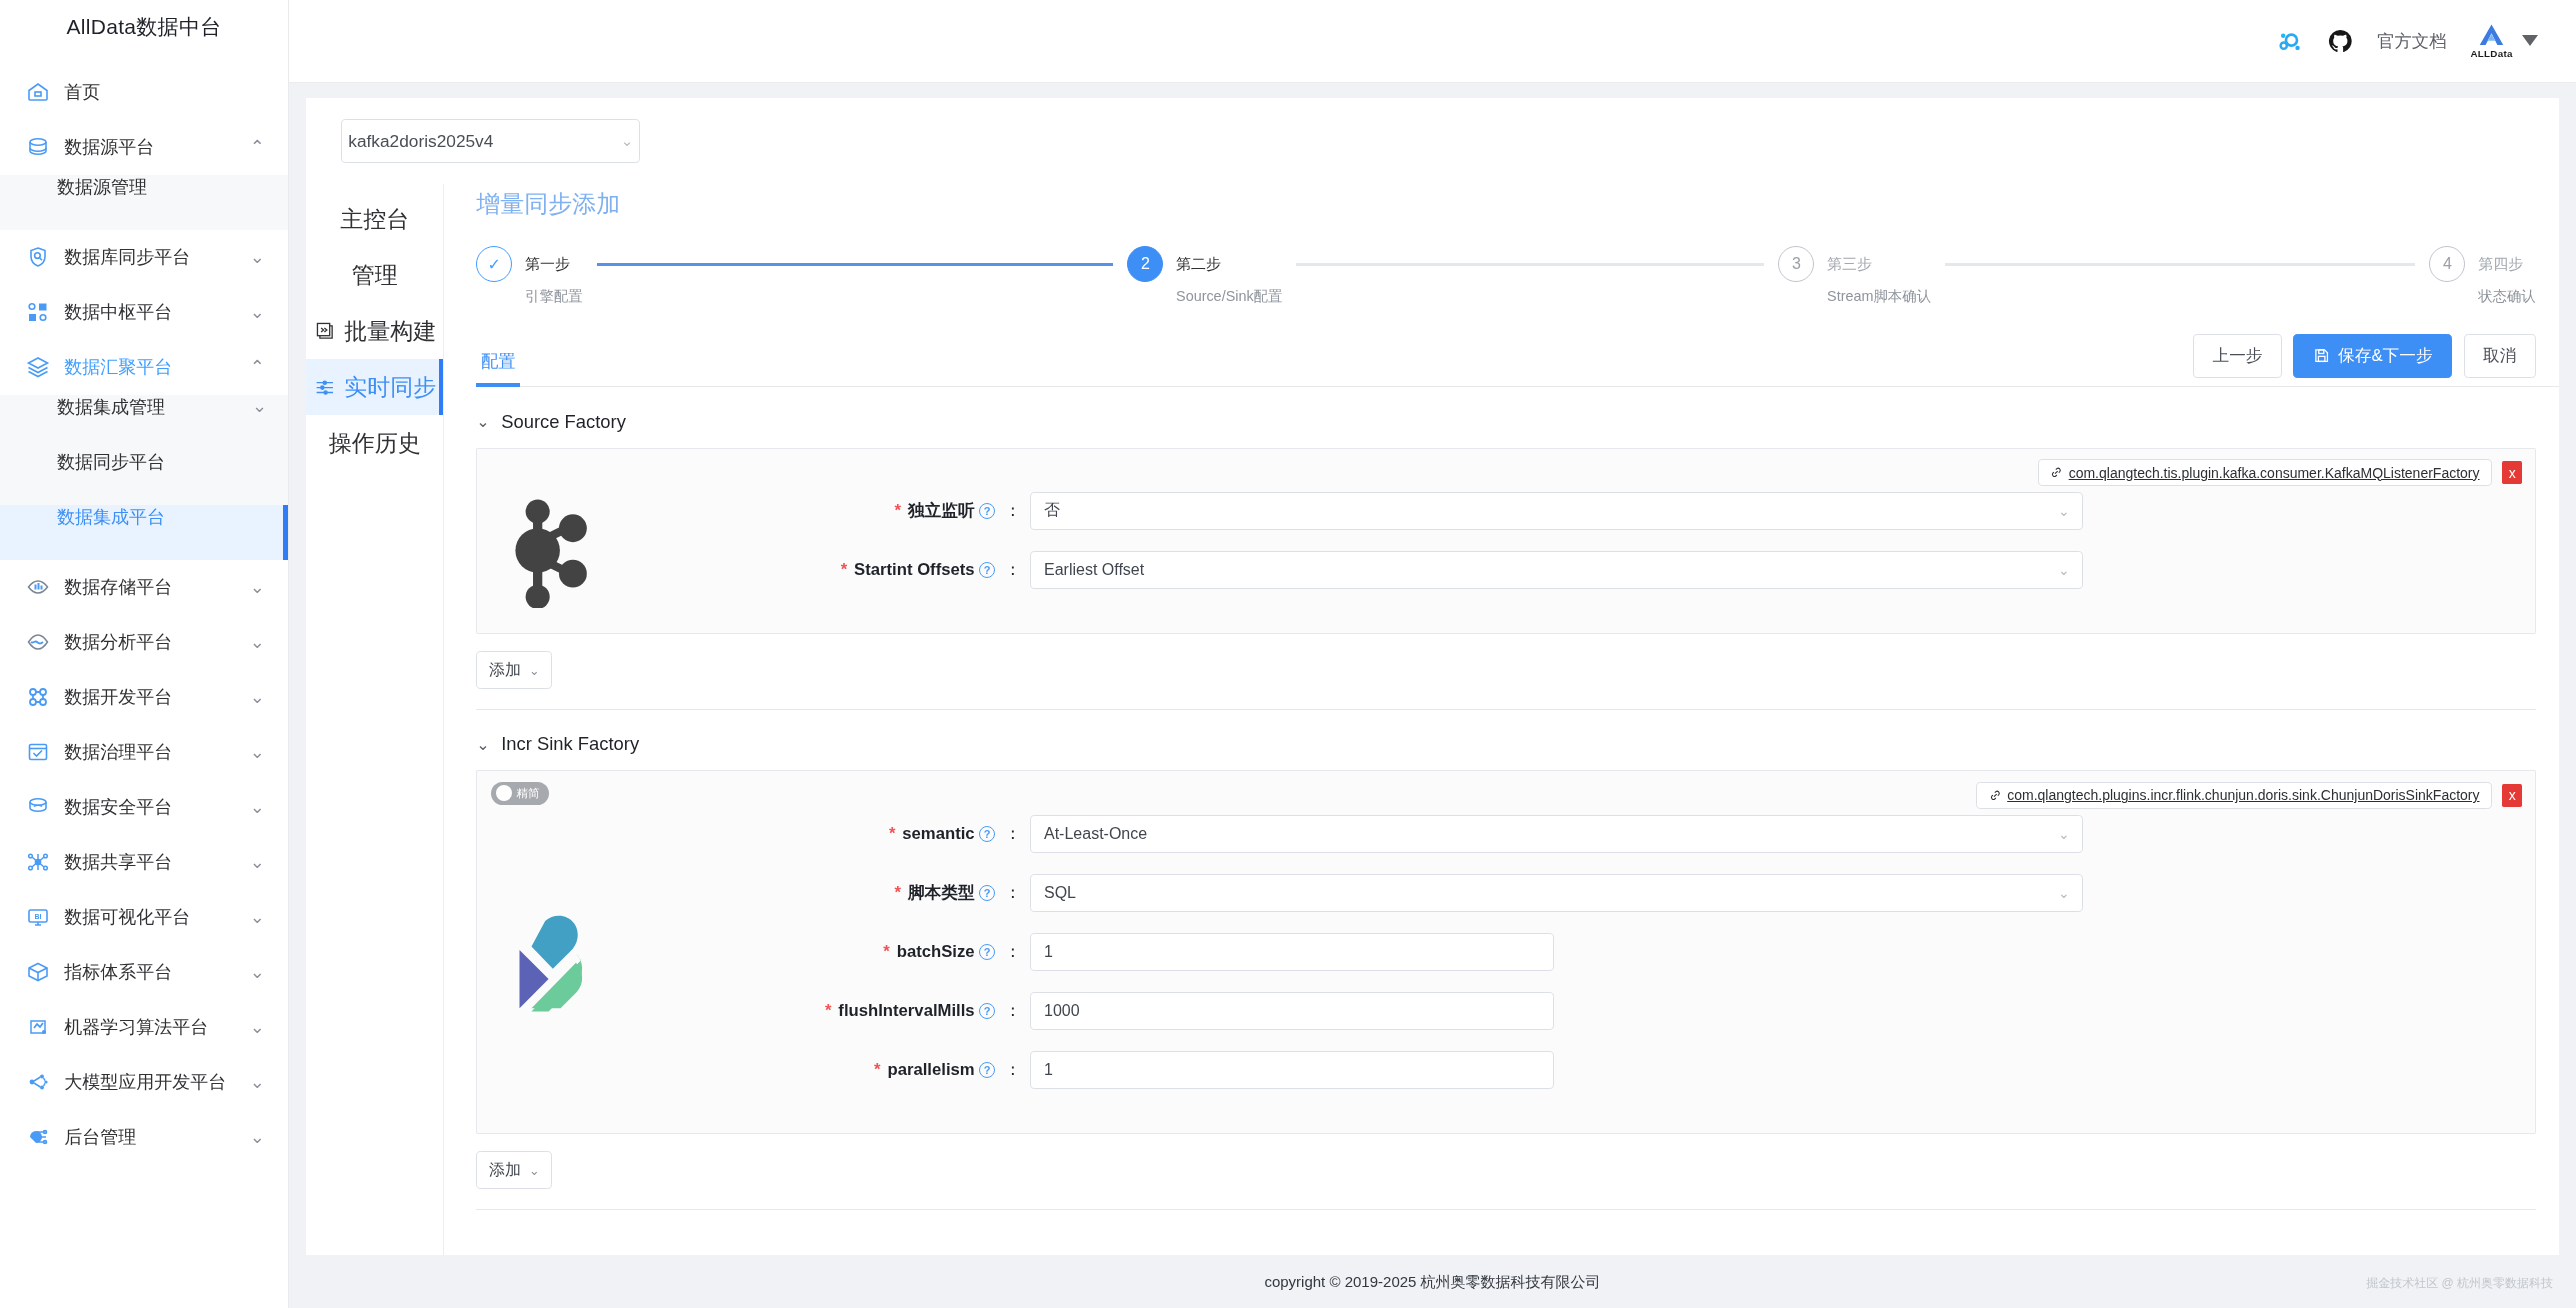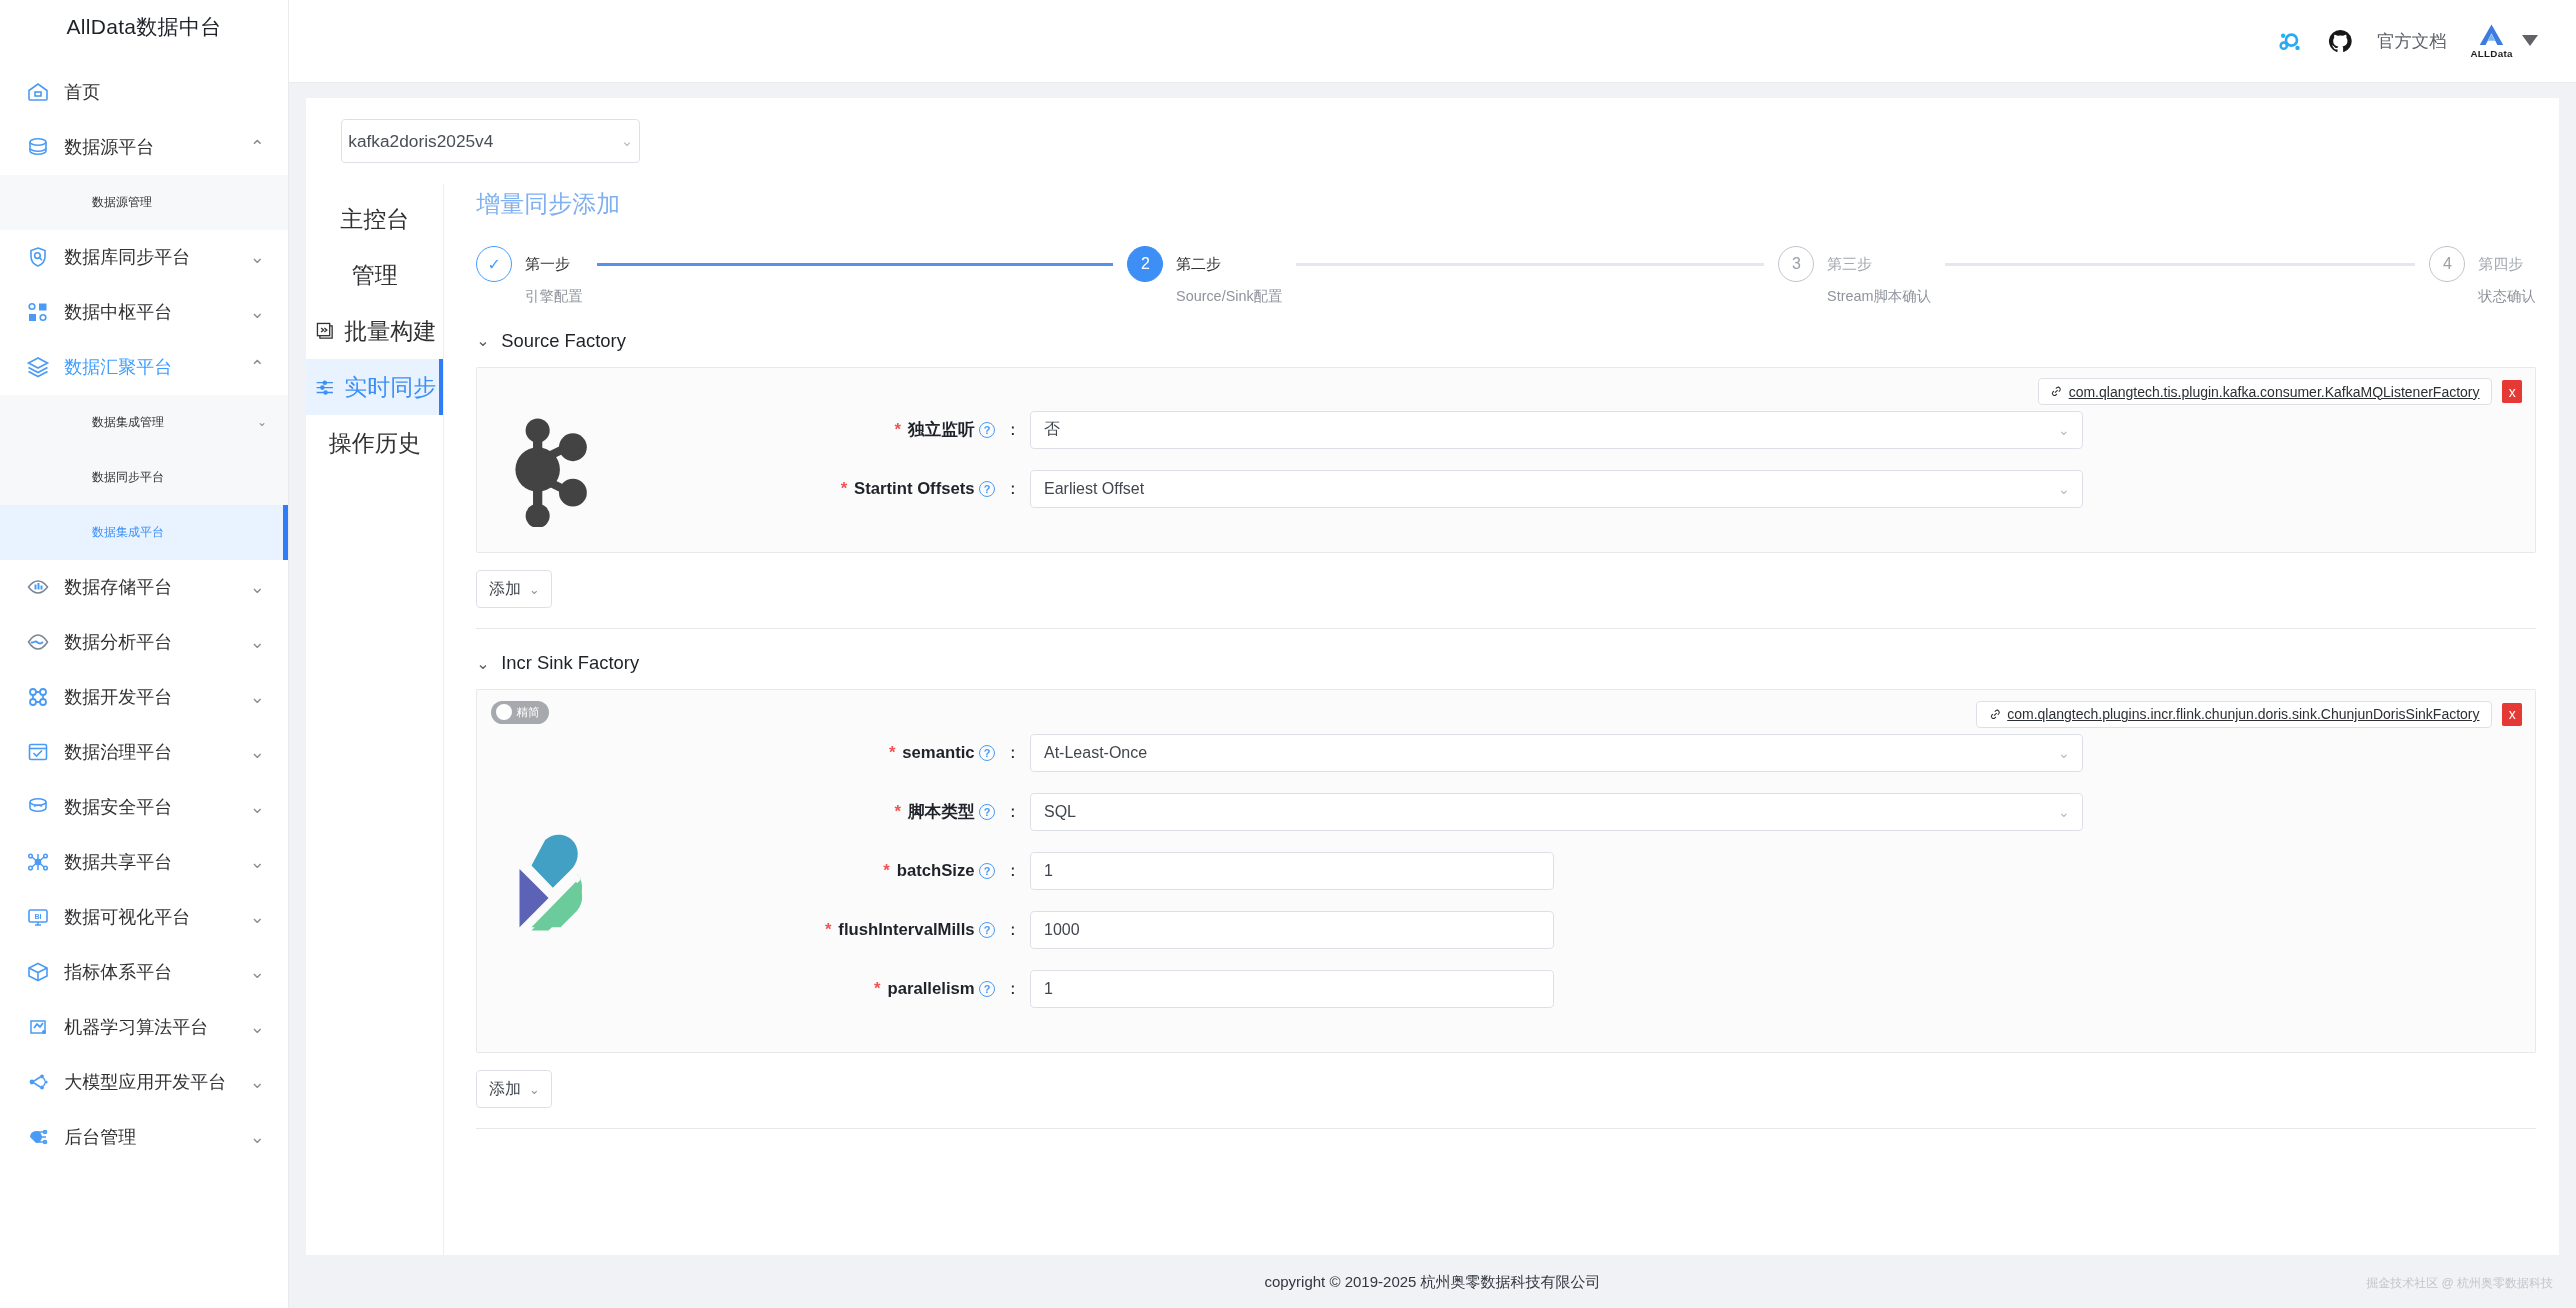--- a/index.html
+++ b/index.html
@@ -32,23 +32,23 @@
     display: flex; align-items: center; justify-content: center;
   }
   .nav-item .lbl { flex: 1; white-space: nowrap; }
   .nav-item.active > .lbl { color: #409eff; }
   .nav-item .chev {
     width: 19.6px; height: 19.6px; flex: 0 0 19.6px; color: #8a9099;
     display: flex; align-items: center; justify-content: center;
   }
   .sub-group { background: #fafafa; }
   .sub-item {
-    height: 55px; display: flex; align-items: center;
-    padding-left: 92px; padding-right: 21px;
-    font-size: 12px; color: #303133; cursor: pointer; position: relative;
+    height: 55px; display: flex; 
+    padding-left: 57px; padding-right: 21px;
+    font-size: 18px; color: #303133; cursor: pointer; position: relative;
   }
   .sub-item.hl { background: #f7f8fa; }
   .sub-item.selected { background: #e8f3ff; color: #3d8ff5; }
   .sub-item.selected::after {
     content: ""; position: absolute; right: 0; top: 0; bottom: 0;
     width: 4.6px; background: #2f7cf6;
   }
   .sub-item .chev { margin-left: auto; color: #8a9099; }
 
   
@@ -534,20 +534,41 @@
               </div>
               <div class="step">
                 <div class="step-circle">4</div>
                 <div class="step-texts">
                   <div class="step-title muted">第四步</div>
                   <div class="step-desc">状态确认</div>
                 </div>
               </div>
             </div>
 
+            <div class="tabs-row">
+              <div class="tab active">配置</div>
+              <div class="actions">
+                <div class="btn">
+                  <span>上一步</span>
+                </div>
+                <div class="btn primary">
+                  <span>
+                    <svg width="17.3" height="17.3" viewBox="0 0 24 24" fill="none" stroke="#ffffff" stroke-width="1.8">
+                        <path d="M4 4h12l4 4v12H4z"></path>
+                        <rect x="8" y="4" width="7" height="5"></rect>
+                        <rect x="7.5" y="13" width="9" height="7"></rect>
+                      </svg>
+                  </span>
+                  <span>保存&amp;下一步</span>
+                </div>
+                <div class="btn">
+                  <span>取消</span>
+                </div>
+              </div>
+            </div>
 
             <div class="scroll-area">
 
               <div class="section">
                 <div class="section-head">
                   <span class="caret">⌄</span>
                   <span>Source Factory</span>
                 </div>
 
                 <div class="panel">

